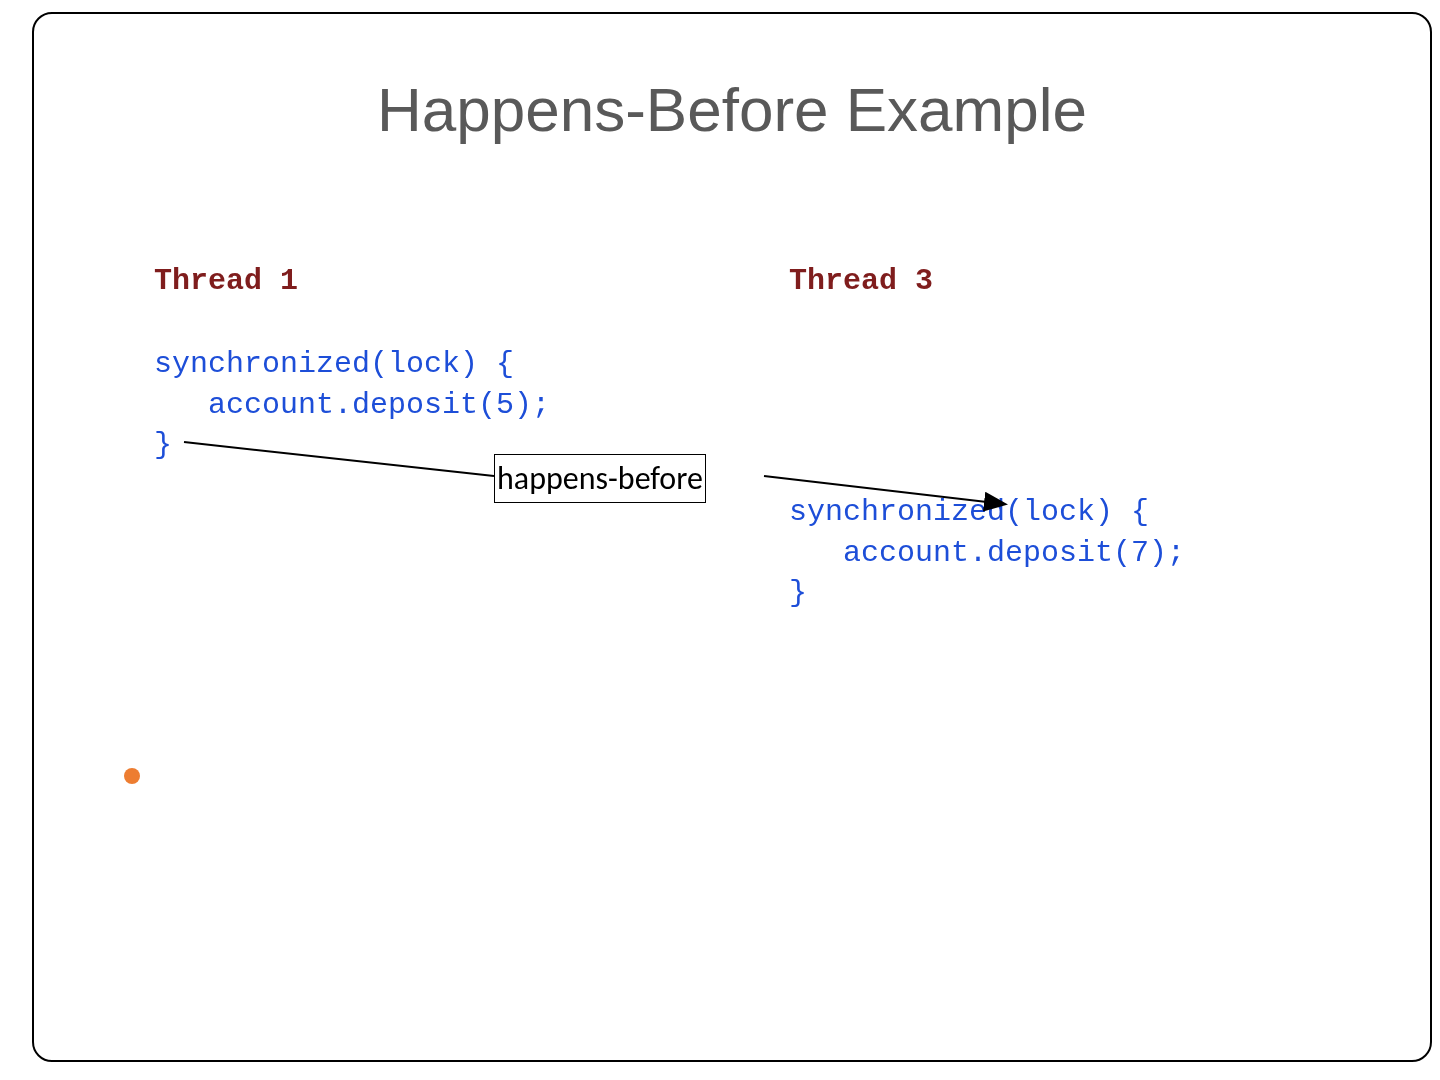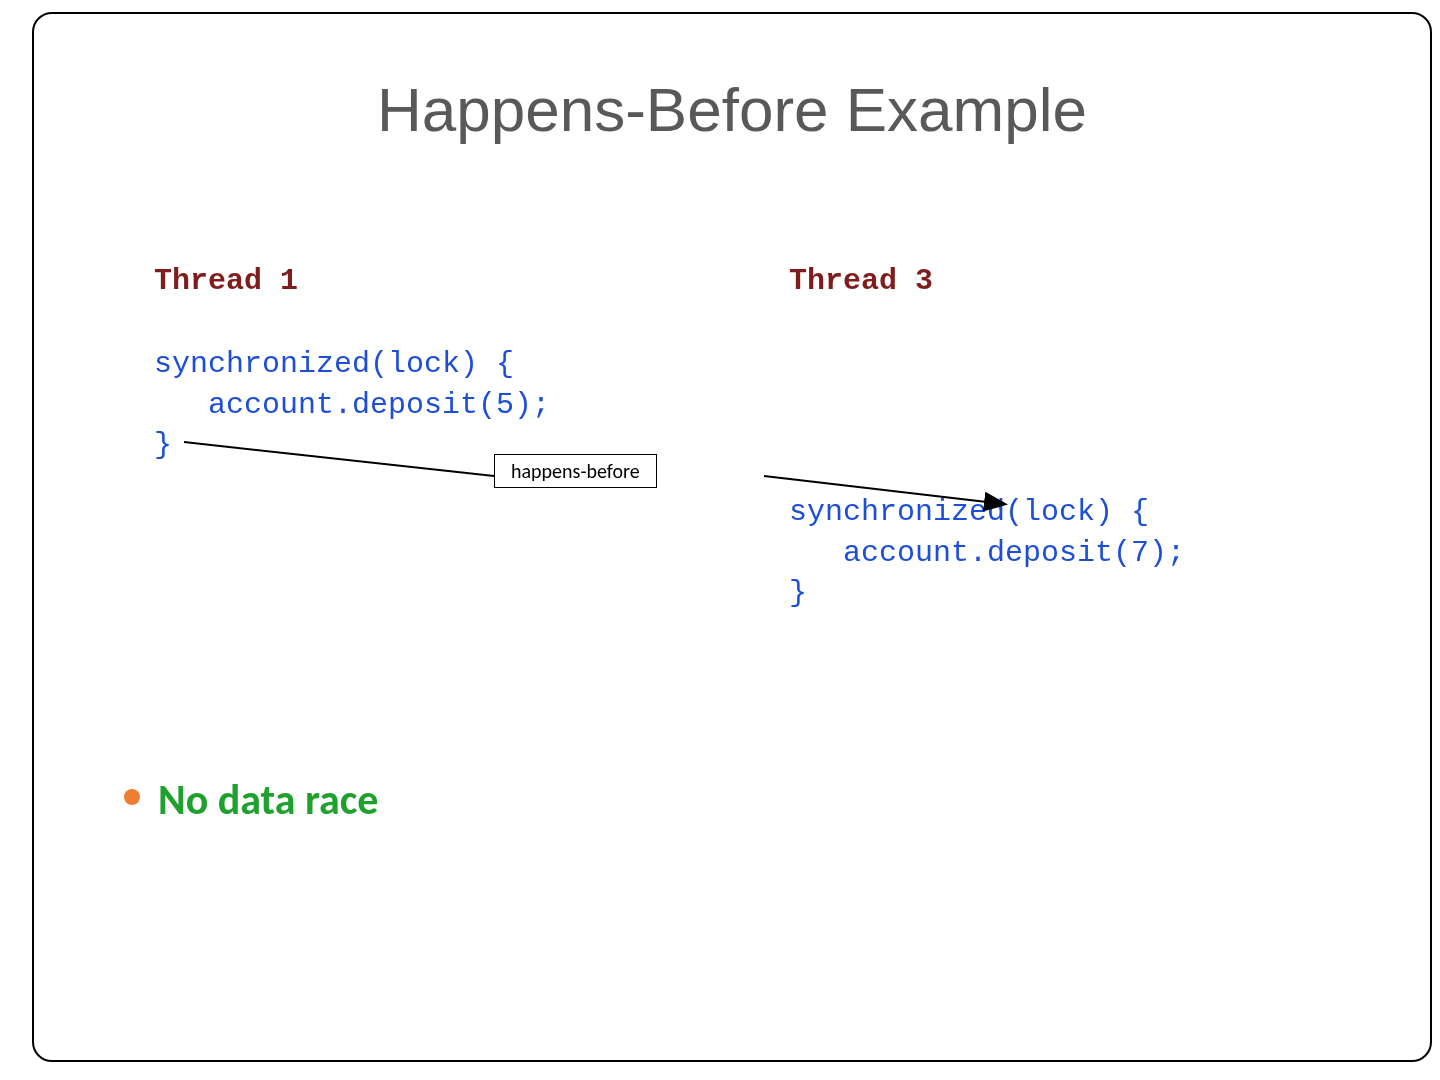--- a/index.html
+++ b/index.html
@@ -50,23 +50,23 @@
     line-height: 1.35;
   }
   .code-thread1 { left: 120px; top: 330px; }
   .code-thread2 { left: 755px; top: 478px; }
   .happens-before-box {
     position: absolute;
     left: 460px;
     top: 440px;
     border: 1px solid #000;
     background: #fff;
-    padding: 4px 16px;
+    padding: 4px 2px;
     font-family: Calibri, Arial, sans-serif;
-    font-size: 20px;
+    font-size: 32px;
     color: #000;
   }
   .arrow-svg {
     position: absolute;
     left: 0;
     top: 0;
     width: 1400px;
     height: 1050px;
     pointer-events: none;
   }
@@ -115,15 +115,14 @@
       </marker>
     </defs>
     <line x1="150" y1="428" x2="460" y2="462" stroke="#000" stroke-width="2"></line>
     <line x1="730" y1="462" x2="970" y2="490" stroke="#000" stroke-width="2" marker-end="url(#arrowhead)"></line>
   </svg>
 
   <div class="happens-before-box">happens-before</div>
 
   <div class="bullet-item">
     <div class="bullet-dot"></div>
-    <div class="bullet-text">No data race</div>
   </div>
 </div>
 
 </body></html>

